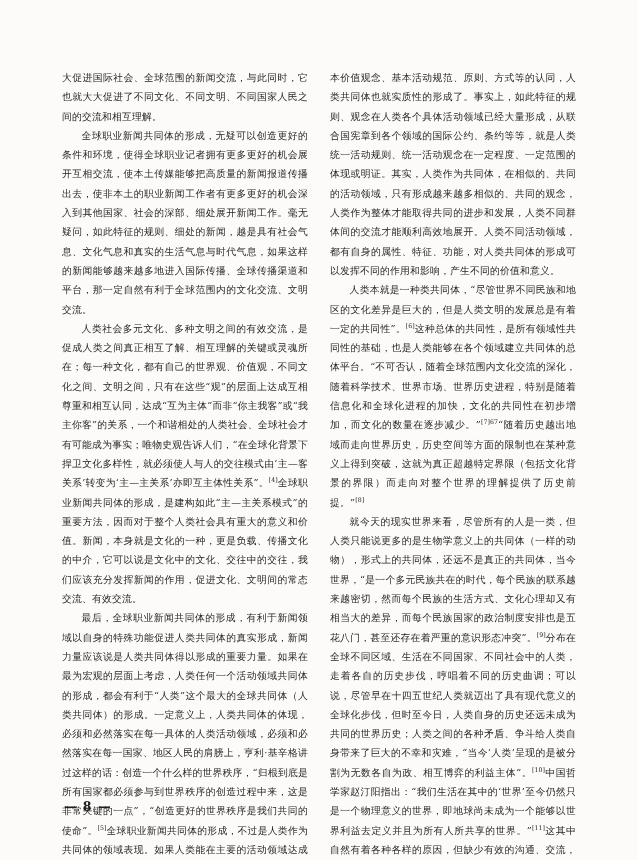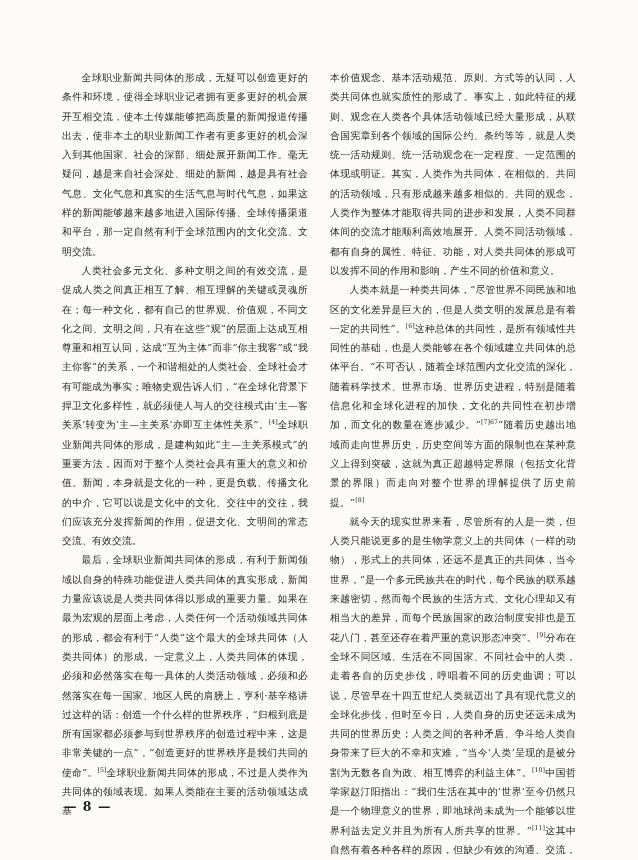--- a/index.html
+++ b/index.html
@@ -54,21 +54,22 @@
     letter-spacing: 1px;
     color: #1e1e1e;
   }
 </style>
 </head>
 <body>
 
 <div class="page">
   <div class="content">
     <div class="col">
-        <p class="para indent">全球职业新闻共同体的形成，无疑可以创造更好的条件和环境，使得全球职业记者拥有更多更好的机会展开互相交流，使本土传媒能够把高质量的新闻报道传播出去，使非本土的职业新闻工作者有更多更好的机会深入到其他国家、社会的深部、细处展开新闻工作。毫无疑问，越是来自社会深处、细处的新闻，越是具有社会气息、文化气息和真实的生活气息与时代气息，如果这样的新闻能够越来越多地进入国际传播、全球传播渠道和平台，那一定自然有利于全球范围内的文化交流、文明交流。</p>
+        <p class="para">大促进国际社会、全球范围的新闻交流，与此同时，它也就大大促进了不同文化、不同文明、不同国家人民之间的交流和相互理解。</p>
+        <p class="para indent">全球职业新闻共同体的形成，无疑可以创造更好的条件和环境，使得全球职业记者拥有更多更好的机会展开互相交流，使本土传媒能够把高质量的新闻报道传播出去，使非本土的职业新闻工作者有更多更好的机会深入到其他国家、社会的深部、细处展开新闻工作。毫无疑问，如此特征的规则、细处的新闻，越是具有社会气息、文化气息和真实的生活气息与时代气息，如果这样的新闻能够越来越多地进入国际传播、全球传播渠道和平台，那一定自然有利于全球范围内的文化交流、文明交流。</p>
         <p class="para indent">人类社会多元文化、多种文明之间的有效交流，是促成人类之间真正相互了解、相互理解的关键或灵魂所在；每一种文化，都有自己的世界观、价值观，不同文化之间、文明之间，只有在这些“观”的层面上达成互相尊重和相互认同，达成“互为主体”而非“你主我客”或“我主你客”的关系，一个和谐相处的人类社会、全球社会才有可能成为事实；唯物史观告诉人们，“在全球化背景下捍卫文化多样性，就必须使人与人的交往模式由‘主—客关系’转变为‘主—主关系’亦即互主体性关系”。<sup class="cite">[4]</sup>全球职业新闻共同体的形成，是建构如此“主—主关系模式”的重要方法，因而对于整个人类社会具有重大的意义和价值。新闻，本身就是文化的一种，更是负载、传播文化的中介，它可以说是文化中的文化、交往中的交往，我们应该充分发挥新闻的作用，促进文化、文明间的常态交流、有效交流。</p>
         <p class="para indent">最后，全球职业新闻共同体的形成，有利于新闻领域以自身的特殊功能促进人类共同体的真实形成，新闻力量应该说是人类共同体得以形成的重要力量。如果在最为宏观的层面上考虑，人类任何一个活动领域共同体的形成，都会有利于“人类”这个最大的全球共同体（人类共同体）的形成。一定意义上，人类共同体的体现，必须和必然落实在每一具体的人类活动领域，必须和必然落实在每一国家、地区人民的肩膀上，亨利·基辛格讲过这样的话：创造一个什么样的世界秩序，“归根到底是所有国家都必须参与到世界秩序的创造过程中来，这是非常关键的一点”，“创造更好的世界秩序是我们共同的使命”。<sup class="cite">[5]</sup>全球职业新闻共同体的形成，不过是人类作为共同体的领域表现。如果人类能在主要的活动领域达成基</p>
       </div>
     <div class="col">
         <p class="para">本价值观念、基本活动规范、原则、方式等的认同，人类共同体也就实质性的形成了。事实上，如此特征的规则、观念在人类各个具体活动领域已经大量形成，从联合国宪章到各个领域的国际公约、条约等等，就是人类统一活动规则、统一活动观念在一定程度、一定范围的体现或明证。其实，人类作为共同体，在相似的、共同的活动领域，只有形成越来越多相似的、共同的观念，人类作为整体才能取得共同的进步和发展，人类不同群体间的交流才能顺利高效地展开。人类不同活动领域，都有自身的属性、特征、功能，对人类共同体的形成可以发挥不同的作用和影响，产生不同的价值和意义。</p>
         <p class="para indent">人类本就是一种类共同体，“尽管世界不同民族和地区的文化差异是巨大的，但是人类文明的发展总是有着一定的共同性”。<sup class="cite">[6]</sup>这种总体的共同性，是所有领域性共同性的基础，也是人类能够在各个领域建立共同体的总体平台。“不可否认，随着全球范围内文化交流的深化，随着科学技术、世界市场、世界历史进程，特别是随着信息化和全球化进程的加快，文化的共同性在初步增加，而文化的数量在逐步减少。”<sup class="cite">[7]67</sup>“随着历史越出地域而走向世界历史，历史空间等方面的限制也在某种意义上得到突破，这就为真正超越特定界限（包括文化背景的界限）而走向对整个世界的理解提供了历史前提。”<sup class="cite">[8]</sup></p>
         <p class="para indent">就今天的现实世界来看，尽管所有的人是一类，但人类只能说更多的是生物学意义上的共同体（一样的动物），形式上的共同体，还远不是真正的共同体，当今世界，“是一个多元民族共在的时代，每个民族的联系越来越密切，然而每个民族的生活方式、文化心理却又有相当大的差异，而每个民族国家的政治制度安排也是五花八门，甚至还存在着严重的意识形态冲突”。<sup class="cite">[9]</sup>分布在全球不同区域、生活在不同国家、不同社会中的人类，走着各自的历史步伐，哼唱着不同的历史曲调；可以说，尽管早在十四五世纪人类就迈出了具有现代意义的全球化步伐，但时至今日，人类自身的历史还远未成为共同的世界历史；人类之间的各种矛盾、争斗给人类自身带来了巨大的不幸和灾难，“当今‘人类’呈现的是被分割为无数各自为政、相互博弈的利益主体”。<sup class="cite">[10]</sup>中国哲学家赵汀阳指出：“我们生活在其中的‘世界’至今仍然只是一个物理意义的世界，即地球尚未成为一个能够以世界利益去定义并且为所有人所共享的世界。”<sup class="cite">[11]</sup>这其中自然有着各种各样的原因，但缺少有效的沟通、交流，仍然是前</p>
       </div>
   </div>
   <div class="footer">— 8 —</div>

